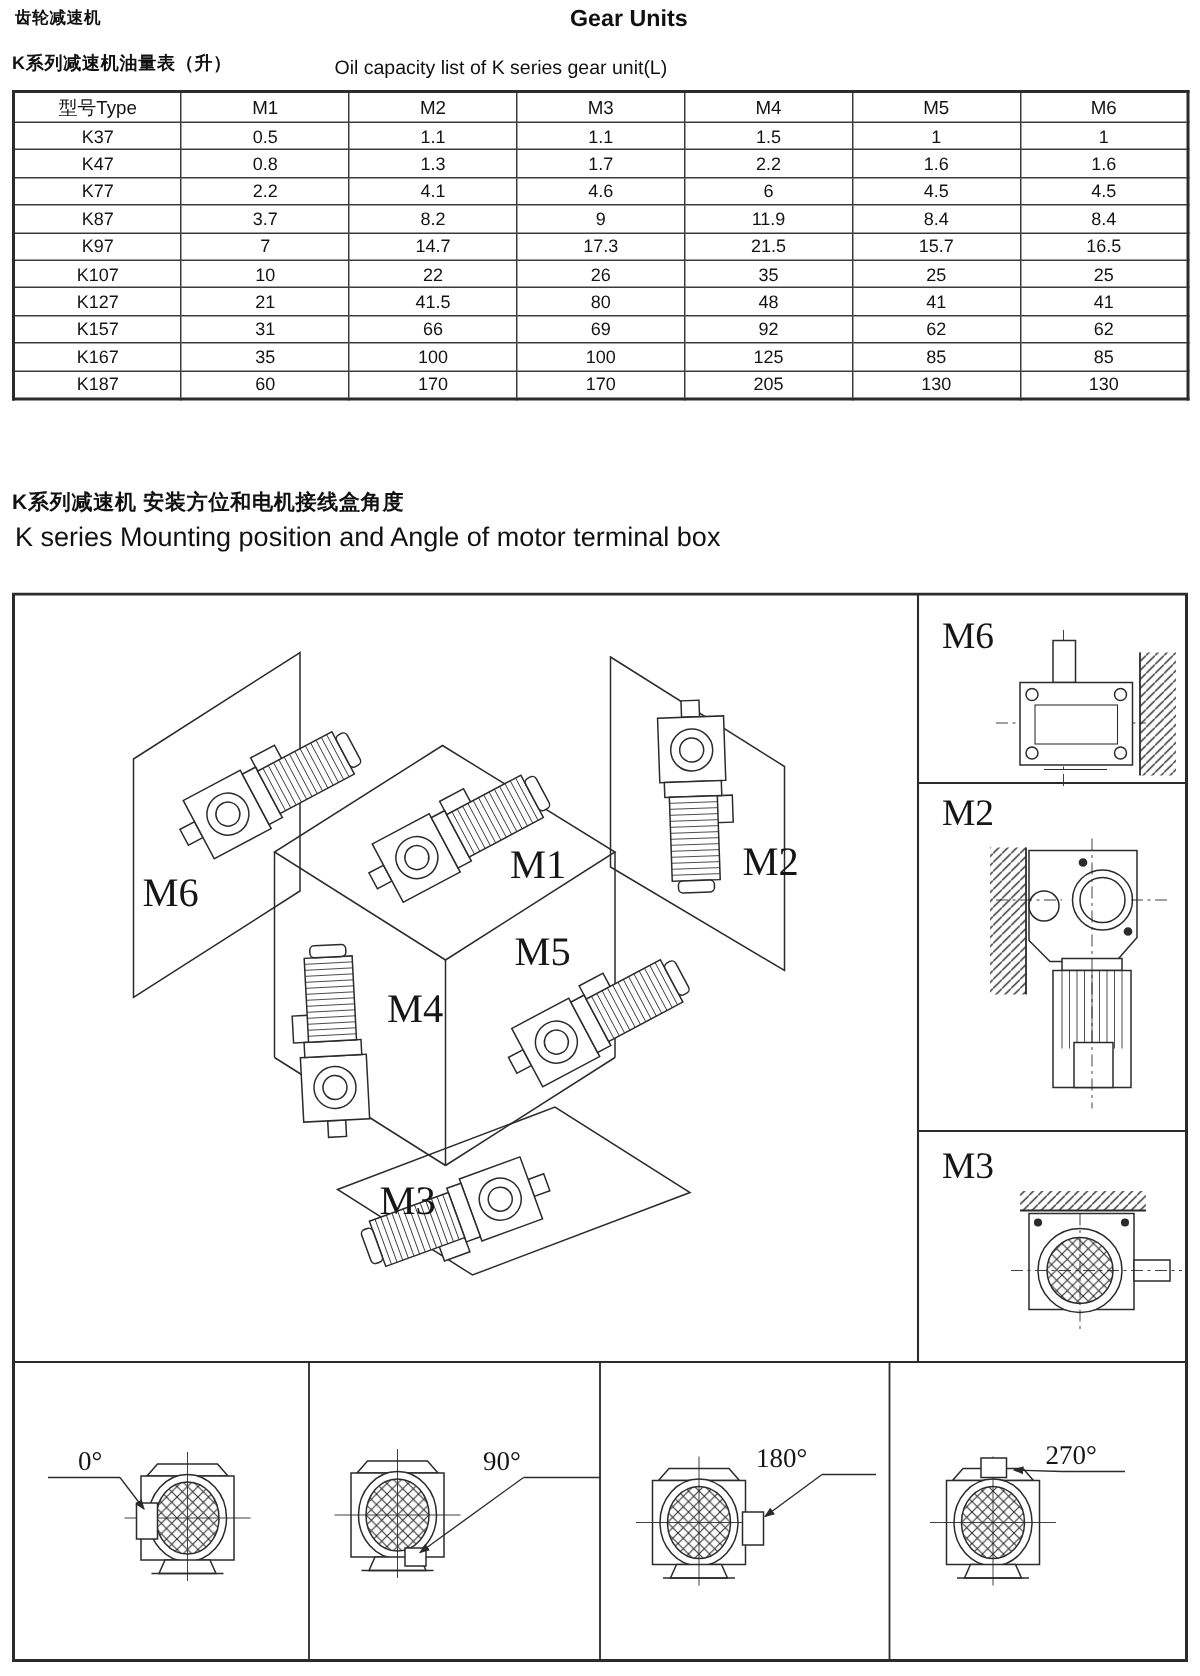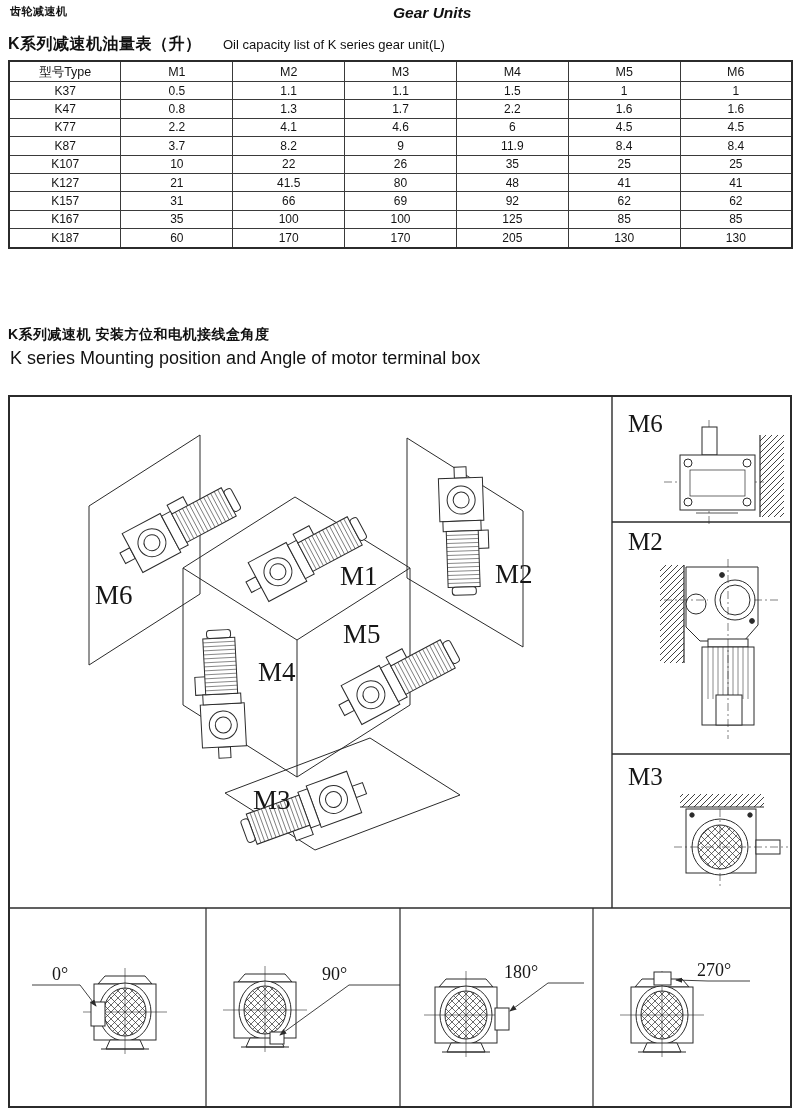--- a/index.html
+++ b/index.html
@@ -1,39 +1,39 @@
 <!DOCTYPE html>
 <html><head>
 <meta charset="utf-8">
 <style>
   html,body{margin:0;padding:0;background:#fff;}
   body{width:800px;height:1117px;position:relative;font-family:"Liberation Sans",sans-serif;color:#111;}
   .abs{position:absolute;}
   .t-cn{font-weight:bold;font-size:11px;letter-spacing:.5px;}
   .t-en{font-weight:bold;font-size:15.5px;}
-  .cap-cn{font-weight:bold;font-size:16px;letter-spacing:.5px;}
+  .cap-cn{font-weight:bold;font-size:12px;letter-spacing:.5px;}
   .cap-en{font-size:13px;}
   .sec-cn{font-weight:bold;font-size:14px;letter-spacing:.5px;}
   .sec-en{font-size:18px;}
   table.oil{border-collapse:collapse;table-layout:fixed;width:785px;border:2px solid #2b2b2b;}
   table.oil th,table.oil td{
     border:1px solid #3a3a3a;text-align:center;vertical-align:middle;
     font-size:12px;font-weight:normal;padding:0;height:17.4px;line-height:14px;color:#141414;
   }
   table.oil th{height:19px;font-size:12.5px;}
   .diagram-box{left:8px;top:395px;width:784px;height:713px;}
   svg text.mlabel{font-family:"Liberation Serif","DejaVu Serif",serif;font-size:27px;fill:#161616;}
   svg text.plabel{font-family:"Liberation Serif","DejaVu Serif",serif;font-size:25px;fill:#161616;}
   svg text.alabel{font-family:"Liberation Serif","DejaVu Serif",serif;font-size:18px;fill:#161616;}
 </style>
 </head>
 <body>
 
 <div class="abs t-cn" style="left:10px;top:4px;">齿轮减速机</div>
-<div class="abs t-en" style="left:393px;top:4px;font-style:italic;">Gear Units</div>
+<div class="abs t-en" style="left:380px;top:4px;">Gear Units</div>
 
 <div class="abs cap-cn" style="left:8px;top:34px;">K系列减速机油量表（升）</div>
 <div class="abs cap-en" style="left:223px;top:37px;">Oil capacity list of  K series gear unit(L)</div>
 
 <div class="abs" style="left:8px;top:60px;">
   <table class="oil">
       <thead>
         <tr>
           <th style="width: 14.1%;">型号Type</th>
           <th>M1</th>
@@ -73,20 +73,29 @@
           <td>4.5</td>
         </tr>
         <tr>
           <td>K87</td>
           <td>3.7</td>
           <td>8.2</td>
           <td>9</td>
           <td>11.9</td>
           <td>8.4</td>
           <td>8.4</td>
+        </tr>
+        <tr>
+          <td>K97</td>
+          <td>7</td>
+          <td>14.7</td>
+          <td>17.3</td>
+          <td>21.5</td>
+          <td>15.7</td>
+          <td>16.5</td>
         </tr>
         <tr>
           <td>K107</td>
           <td>10</td>
           <td>22</td>
           <td>26</td>
           <td>35</td>
           <td>25</td>
           <td>25</td>
         </tr>

